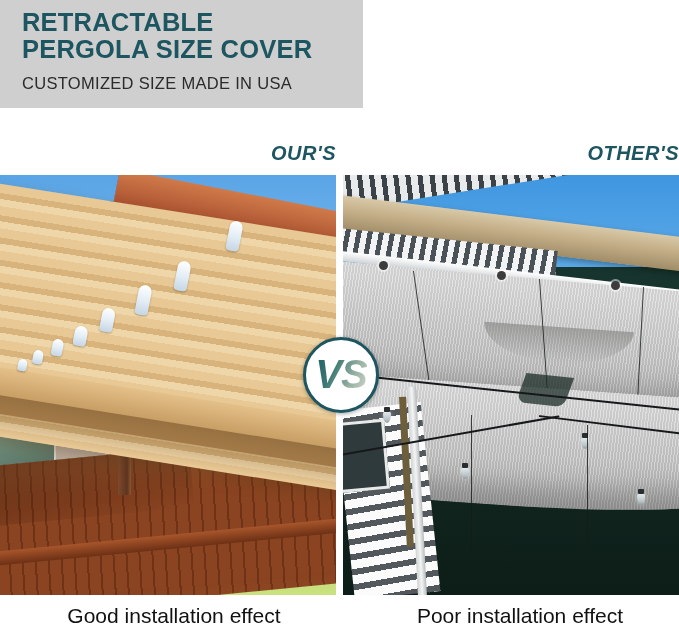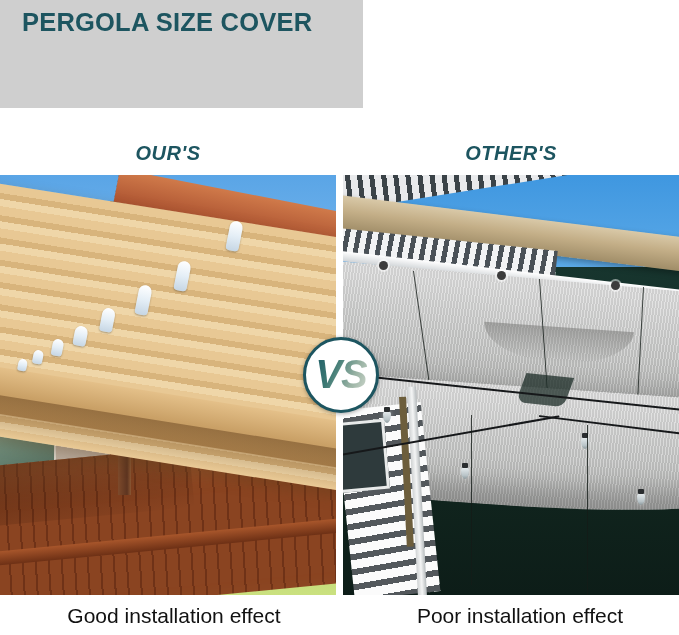--- a/index.html
+++ b/index.html
@@ -50,21 +50,21 @@
 
   
   .col-title {
     position: absolute;
     top: 142px;
     color: #1d5560;
     font-weight: bold;
     font-style: italic;
     font-size: 20px;
     letter-spacing: 0.5px;
-    text-align: center;
+    text-align: right;
   }
   #col-title-ours  { left: 0;     width: 336px; }
   #col-title-others{ left: 343px; width: 336px; font-style: italic; }
 
   
   .photo {
     position: absolute;
     top: 175px;
     height: 420px;
     overflow: hidden;
@@ -396,22 +396,24 @@
     text-align: center;
   }
   #caption-ours   { left: 6px;     width: 336px; }
   #caption-others { left: 352px; width: 336px; }
 </style>
 </head>
 <body>
 
 <div id="header-banner">
   <div id="headline">
+    <span class="hl-line">RETRACTABLE</span>
     <span class="hl-line">PERGOLA SIZE COVER</span>
   </div>
+  <div id="subhead">CUSTOMIZED SIZE MADE IN USA</div>
 </div>
 
 <div id="col-title-ours" class="col-title">OUR'S</div>
 <div id="col-title-others" class="col-title">OTHER'S</div>
 
 <div id="photo-ours" class="photo">
   <div class="layer sky-left"></div>
 
   <div class="layer roof-tile"></div>
   <div class="layer roof-fascia"></div>

